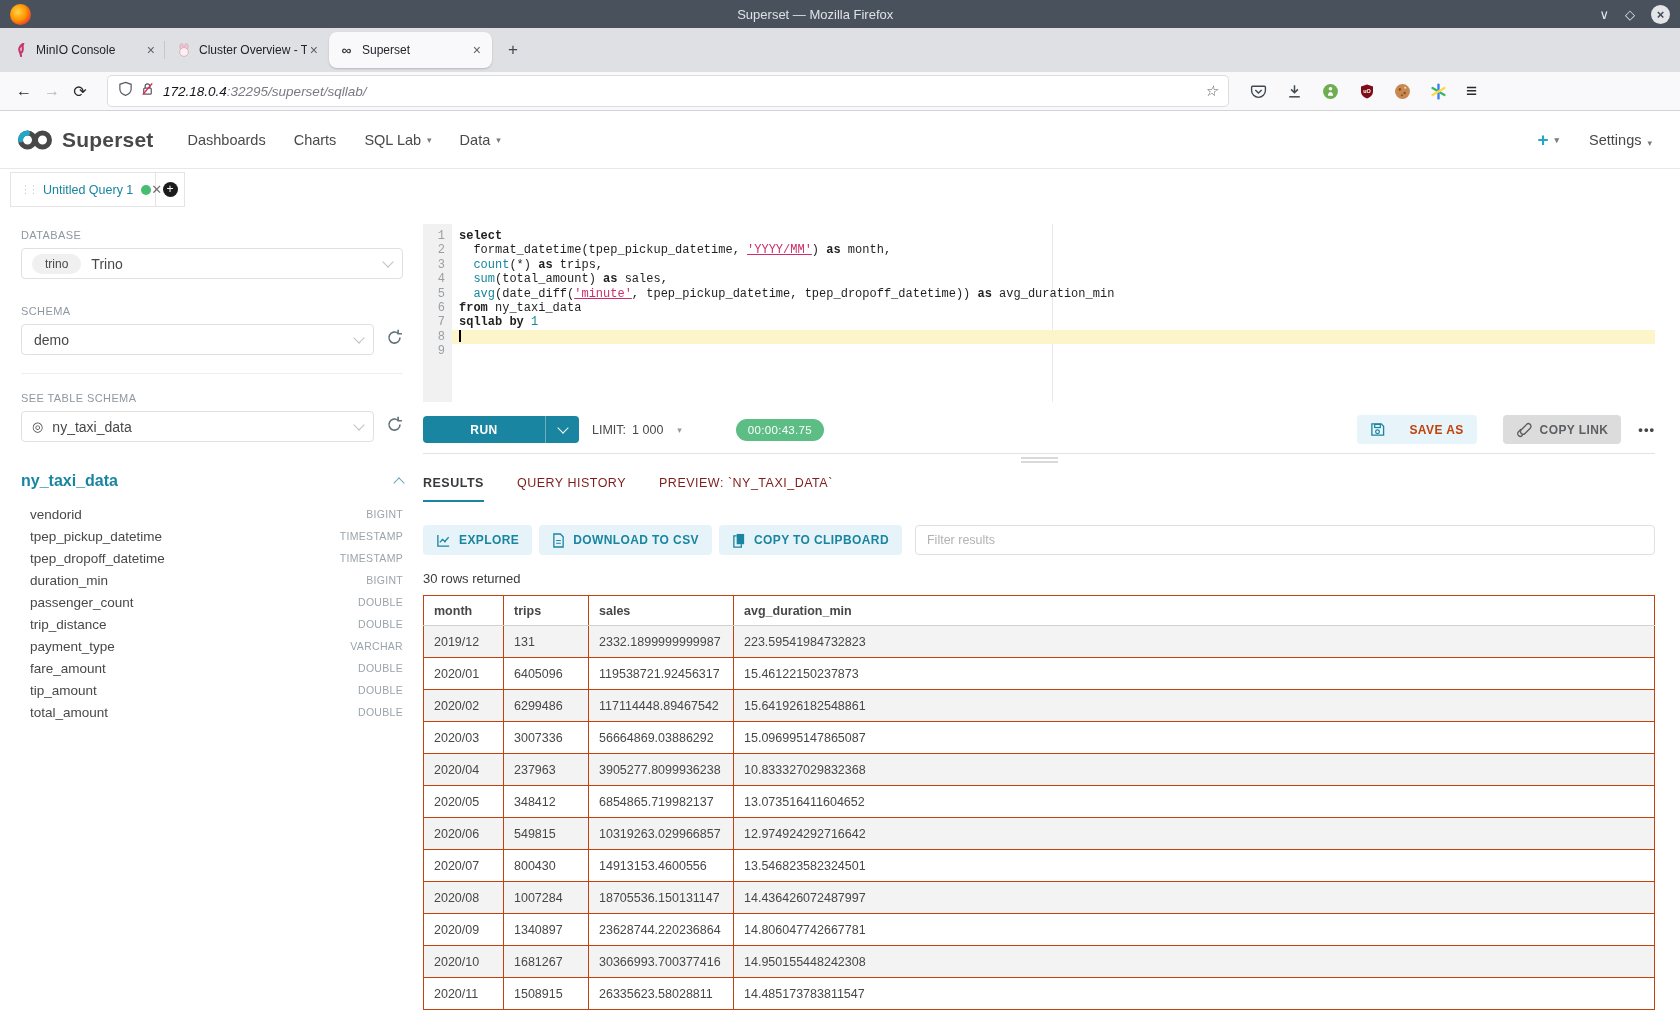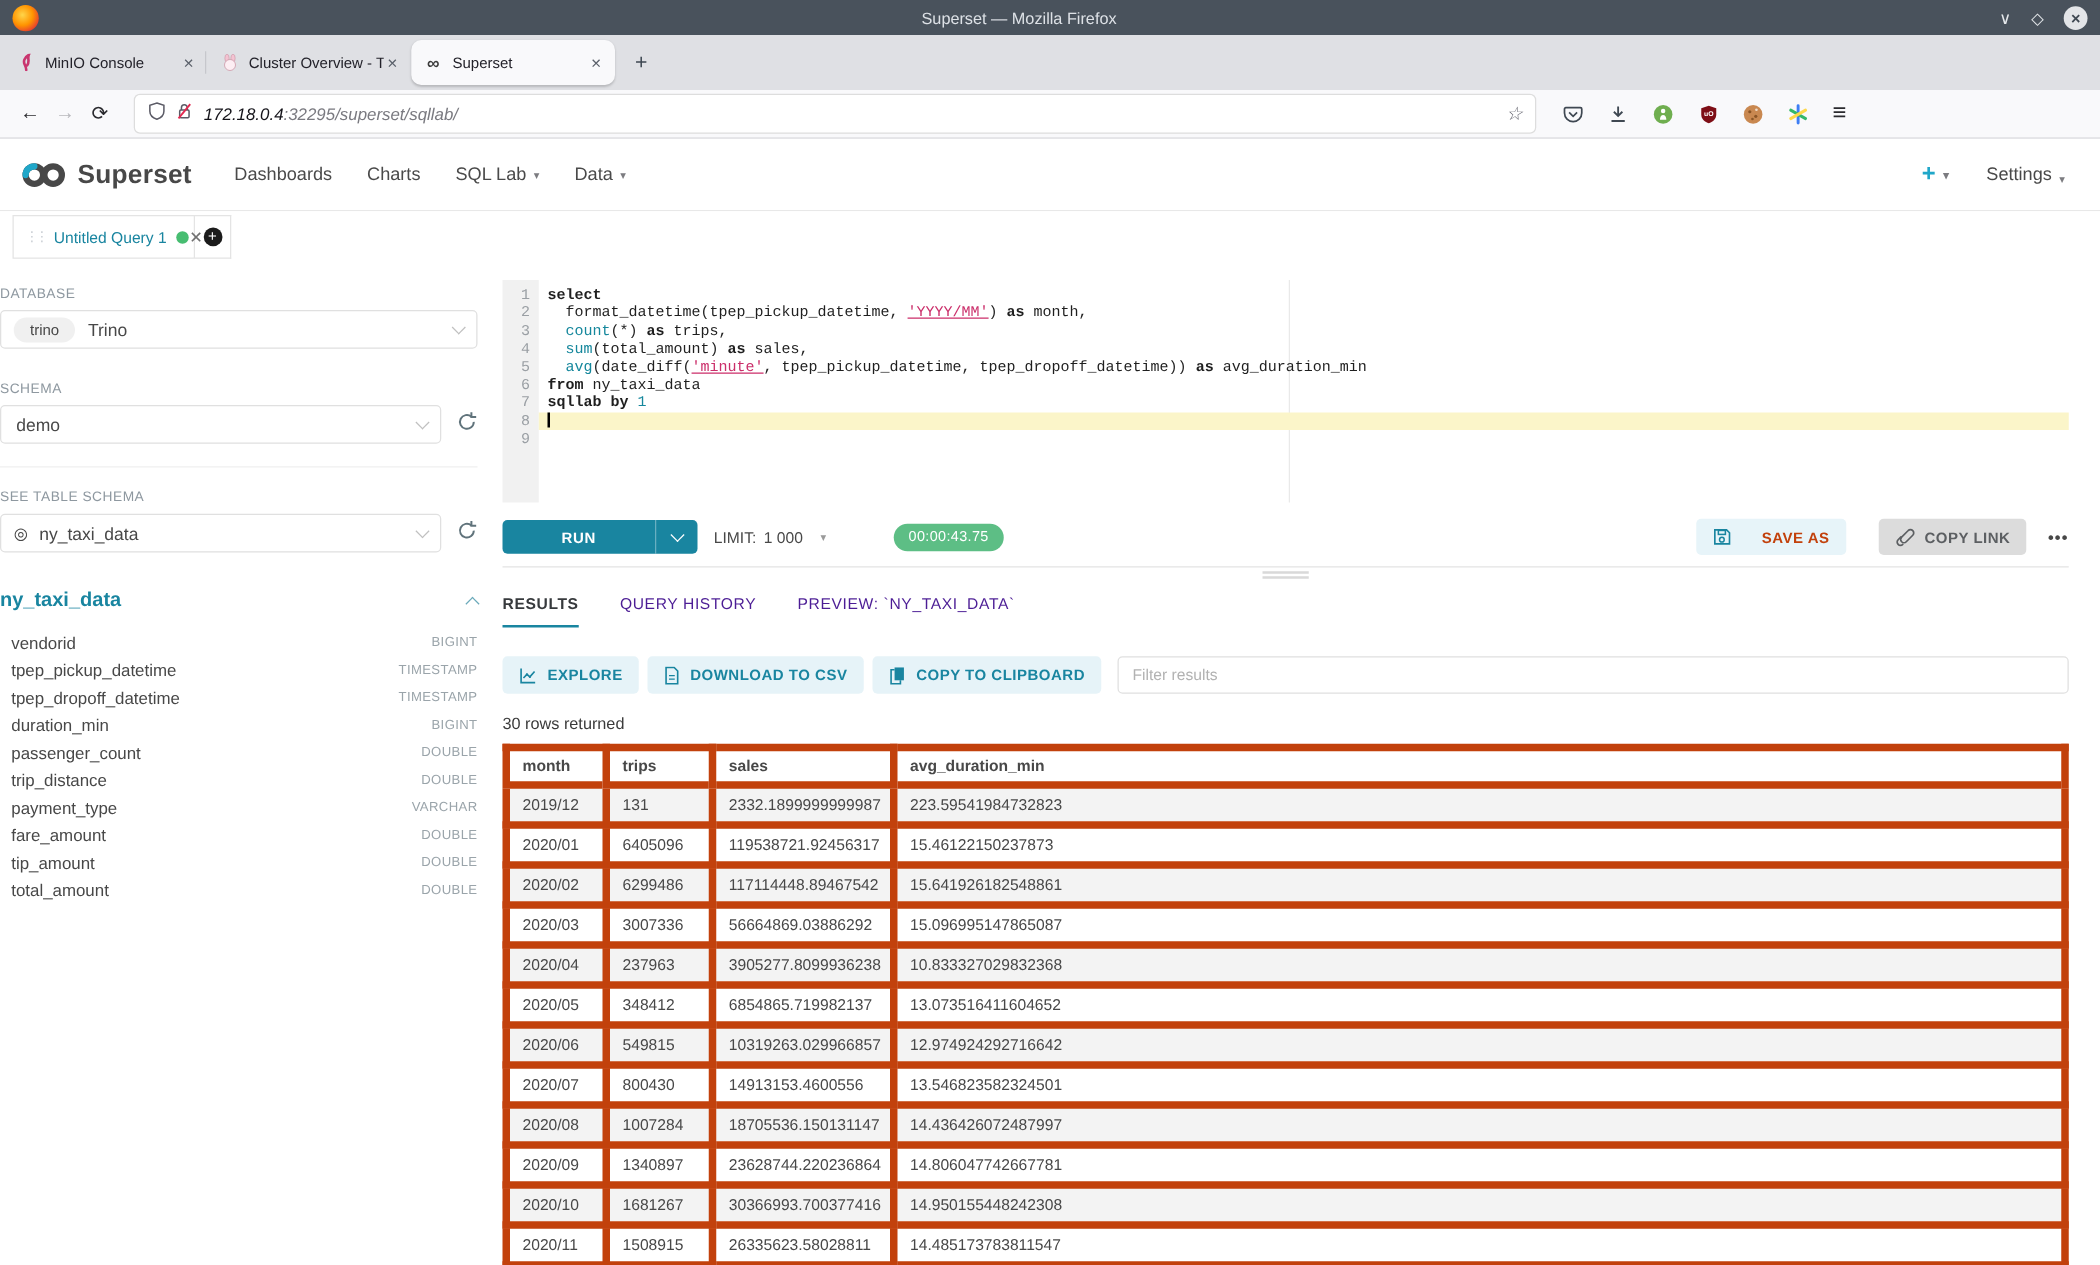--- a/index.html
+++ b/index.html
@@ -56,21 +56,21 @@
   .qstrip { height:44px; background:#fff; display:flex; align-items:flex-start; padding:3px 0 0 10px; }
   .qtab { width:146px; height:35px; background:#fff; border:1px solid #e4e4e4; display:flex; align-items:center; padding:0 9px; }
   .dragdots { color:#c9ced3; font-size:11px; letter-spacing:-3px; margin-right:7px; }
   .qtab-label { color:#1985a0; font-size:12.5px; white-space:nowrap; }
   .qdot { width:10px; height:10px; border-radius:50%; background:#47bd71; margin-left:8px; flex:none; }
   .qclose { margin-left:auto; color:#717171; font-size:13px; }
   .qadd { width:29px; height:35px; border:1px solid #e4e4e4; border-left:none; display:flex; align-items:center; justify-content:center; }
   .qadd-circle { width:15px; height:15px; border-radius:50%; background:#1b1b1b; color:#fff; font-size:12px; line-height:14px; text-align:center; }
 
   
-  .workspace { display:flex; height:800px; }
+  .workspace { display:flex; padding-left:21px; height:800px; }
   .sidebar { width:382px; flex:none; padding-top:16px; }
   .sb-label { font-size:11px; color:#8e98a0; letter-spacing:.4px; margin-bottom:7px; }
   .sb-row { display:flex; align-items:center; margin-bottom:0; }
   .sb-select { flex:1; height:31px; border:1px solid #e0e0e0; border-radius:4px; background:#fff;
     display:flex; align-items:center; padding:0 10px; }
   .pill { background:#f0f0f0; border-radius:11px; font-size:12px; color:#484848; padding:3px 13px; }
   .sb-val { font-size:14px; color:#484848; margin-left:10px; }
   .sb-val.first { margin-left:2px; }
   .chev { width:8px; height:8px; border-right:1.6px solid #c0c0c0; border-bottom:1.6px solid #c0c0c0;
     transform:rotate(45deg); margin-left:auto; margin-top:-4px; flex:none; }
@@ -118,33 +118,33 @@
   .btn-copylink { height:29px; display:flex; align-items:center; background:#dcdcdc; color:#5c5f62; font-size:12px;
     font-weight:bold; letter-spacing:.4px; border-radius:4px; padding:0 13px; margin-left:26px; }
   .btn-copylink svg { margin-right:8px; }
   .moredots { margin-left:17px; color:#484848; font-size:13px; letter-spacing:1px; font-weight:bold; }
 
   
   .pane-divider { margin-top:9px; border-top:1px solid #e3e3e3; position:relative; }
   .draghandle { width:37px; margin:3px auto 0; }
   .draghandle div { height:2px; background:#d9d9d9; margin-bottom:2px; }
   .stabs { margin-top:13px; display:flex; align-items:flex-start; }
-  .stab { font-size:12.5px; letter-spacing:.5px; color:#4c1d95; margin-right:33px; padding-bottom:10px; }
+  .stab { font-size:12.5px; letter-spacing:.5px; color:#7f1d1d; margin-right:33px; padding-bottom:10px; }
   .stab.active { color:#373a3d; font-weight:bold; border-bottom:2px solid #1985a0; }
   .actionrow { margin-top:23px; display:flex; align-items:center; }
   .act-btn { height:30px; display:flex; align-items:center; background:#e6f3f8; color:#1985a0; font-size:12px;
     font-weight:bold; letter-spacing:.4px; border-radius:4px; padding:0 13px; margin-right:7px; }
   .act-btn svg { margin-right:8px; }
   .filterbox { flex:1; height:30px; margin-left:6px; border:1px solid #e0e0e0; border-radius:4px; background:#fff;
     font-family:"Liberation Sans", sans-serif; font-size:12.5px; color:#484848; padding:0 11px; outline:none; }
   .filterbox::placeholder { color:#b2b2b2; }
   .rowsret { margin-top:16px; font-size:13px; color:#3b3b3b; }
 
   .rtable { margin-top:9px; width:100%; border-collapse:collapse; table-layout:fixed; }
-  .rtable th, .rtable td { border:6px solid #c2410c; font-size:12.5px; color:#484848; text-align:left;
+  .rtable th, .rtable td { border:1px solid #c2410c; font-size:12.5px; color:#484848; text-align:left;
     padding:0 10px; white-space:nowrap; overflow:hidden; }
   .rtable th { height:30px; font-weight:bold; border-bottom:1px solid #d2d2d2; background:#fff; }
   .rtable td { height:32px; }
   .rtable tbody tr:nth-child(odd) td { background:#f3f3f3; }
   .c-month { width:80px; } .c-trips { width:85px; } .c-sales { width:145px; }
 </style>
 </head>
 <body>
 
 <div class="screen">

